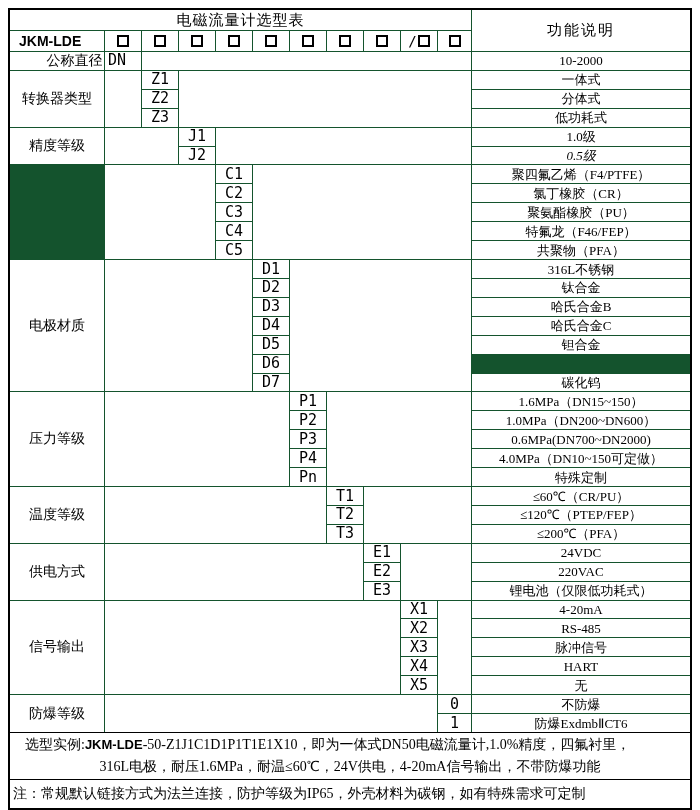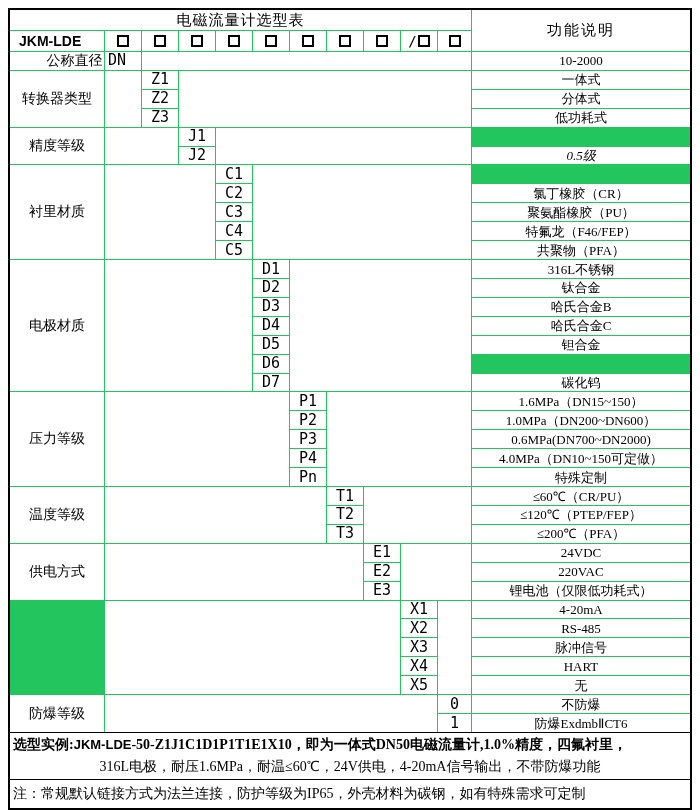--- a/index.html
+++ b/index.html
@@ -15,21 +15,21 @@
     border: 2px solid #000;
     background: #000;
     display: flex; flex-direction: column; gap: 1px;
   }
   .grid {
     height: 722px;
     display: grid;
     grid-template-columns: 94px 36px 36px 36px 36px 36px 36px 36px 36px 36px 33px 1fr;
     grid-template-rows: 20px 20px repeat(36, 1fr);
     gap: 1px;
-    background: #22c55e;
+    background: #14532d;
   }
   .cell {
     background: #fff;
     display: flex; align-items: center; justify-content: center;
     font-size: 13px; line-height: 1; overflow: hidden; white-space: nowrap;
   }
   .cell.title { font-size: 15px; letter-spacing: 1px; }
   .cell.desc-header { font-size: 15px; letter-spacing: 2px; }
   .cell.model-label {
     justify-content: flex-start; padding-left: 9px;
@@ -44,21 +44,21 @@
   .checkbox {
     display: inline-block; width: 12px; height: 12px;
     border: 2px solid #000; background: #fff;
   }
   .boxprefix { font-size: 14px; margin-right: 1px; font-family: "DejaVu Sans Mono", monospace; }
   .example {
     height: 46px; background: #fff;
     display: flex; flex-direction: column; justify-content: center;
     font-size: 14px; line-height: 22px;
   }
-  .example .l1 { text-align: left; padding-left: 3px; font-weight: bold; }
+  .example .l1 { text-align: left; padding-left: 15px; }
   .example .l1 b { font-family: "Liberation Sans", sans-serif; font-size: 13px; }
   .example .l2 { text-align: center; }
   .note {
     height: 28px; background: #fff;
     display: flex; align-items: center;
     font-size: 14px; padding-left: 3px; white-space: nowrap;
   }
 </style>
 </head>
 <body>
@@ -111,29 +111,30 @@
       <div class="cell code" style="grid-area: 6 / 3 / 7 / 4;">Z3</div>
       <div class="cell" style="grid-area: 4 / 4 / 7 / 12;"></div>
       <div class="cell desc" style="grid-area: 4 / 12 / 5 / 13;">一体式</div>
       <div class="cell desc" style="grid-area: 5 / 12 / 6 / 13;">分体式</div>
       <div class="cell desc" style="grid-area: 6 / 12 / 7 / 13;">低功耗式</div>
       <div class="cell group-label" style="grid-area: 7 / 1 / 9 / 2;">精度等级</div>
       <div class="cell" style="grid-area: 7 / 2 / 9 / 4;"></div>
       <div class="cell code" style="grid-area: 7 / 4 / 8 / 5;">J1</div>
       <div class="cell code" style="grid-area: 8 / 4 / 9 / 5;">J2</div>
       <div class="cell" style="grid-area: 7 / 5 / 9 / 12;"></div>
+      <div class="cell desc" style="grid-area: 7 / 12 / 8 / 13;">1.0级</div>
       <div class="cell desc" style="grid-area: 8 / 12 / 9 / 13; font-style: italic;">0.5级</div>
-      <div class="cell group-label" style="grid-area: 9 / 1 / 14 / 2;">衬里材质</div>
       <div class="cell" style="grid-area: 9 / 2 / 14 / 5;"></div>
       <div class="cell code" style="grid-area: 9 / 5 / 10 / 6;">C1</div>
       <div class="cell code" style="grid-area: 10 / 5 / 11 / 6;">C2</div>
       <div class="cell code" style="grid-area: 11 / 5 / 12 / 6;">C3</div>
       <div class="cell code" style="grid-area: 12 / 5 / 13 / 6;">C4</div>
       <div class="cell code" style="grid-area: 13 / 5 / 14 / 6;">C5</div>
       <div class="cell" style="grid-area: 9 / 6 / 14 / 12;"></div>
+      <div class="cell desc" style="grid-area: 9 / 12 / 10 / 13;">聚四氟乙烯（F4/PTFE）</div>
       <div class="cell desc" style="grid-area: 10 / 12 / 11 / 13;">氯丁橡胶（CR）</div>
       <div class="cell desc" style="grid-area: 11 / 12 / 12 / 13;">聚氨酯橡胶（PU）</div>
       <div class="cell desc" style="grid-area: 12 / 12 / 13 / 13;">特氟龙（F46/FEP）</div>
       <div class="cell desc" style="grid-area: 13 / 12 / 14 / 13;">共聚物（PFA）</div>
       <div class="cell group-label" style="grid-area: 14 / 1 / 21 / 2;">电极材质</div>
       <div class="cell" style="grid-area: 14 / 2 / 21 / 6;"></div>
       <div class="cell code" style="grid-area: 14 / 6 / 15 / 7;">D1</div>
       <div class="cell code" style="grid-area: 15 / 6 / 16 / 7;">D2</div>
       <div class="cell code" style="grid-area: 16 / 6 / 17 / 7;">D3</div>
       <div class="cell code" style="grid-area: 17 / 6 / 18 / 7;">D4</div>
@@ -171,20 +172,21 @@
       <div class="cell desc" style="grid-area: 28 / 12 / 29 / 13;">≤200℃（PFA）</div>
       <div class="cell group-label" style="grid-area: 29 / 1 / 32 / 2;">供电方式</div>
       <div class="cell" style="grid-area: 29 / 2 / 32 / 9;"></div>
       <div class="cell code" style="grid-area: 29 / 9 / 30 / 10;">E1</div>
       <div class="cell code" style="grid-area: 30 / 9 / 31 / 10;">E2</div>
       <div class="cell code" style="grid-area: 31 / 9 / 32 / 10;">E3</div>
       <div class="cell" style="grid-area: 29 / 10 / 32 / 12;"></div>
       <div class="cell desc" style="grid-area: 29 / 12 / 30 / 13;">24VDC</div>
       <div class="cell desc" style="grid-area: 30 / 12 / 31 / 13;">220VAC</div>
       <div class="cell desc" style="grid-area: 31 / 12 / 32 / 13;">锂电池（仅限低功耗式）</div>
+      <div class="cell group-label" style="grid-area: 32 / 1 / 37 / 2;">信号输出</div>
       <div class="cell" style="grid-area: 32 / 2 / 37 / 10;"></div>
       <div class="cell code" style="grid-area: 32 / 10 / 33 / 11;">X1</div>
       <div class="cell code" style="grid-area: 33 / 10 / 34 / 11;">X2</div>
       <div class="cell code" style="grid-area: 34 / 10 / 35 / 11;">X3</div>
       <div class="cell code" style="grid-area: 35 / 10 / 36 / 11;">X4</div>
       <div class="cell code" style="grid-area: 36 / 10 / 37 / 11;">X5</div>
       <div class="cell" style="grid-area: 32 / 11 / 37 / 12;"></div>
       <div class="cell desc" style="grid-area: 32 / 12 / 33 / 13;">4-20mA</div>
       <div class="cell desc" style="grid-area: 33 / 12 / 34 / 13;">RS-485</div>
       <div class="cell desc" style="grid-area: 34 / 12 / 35 / 13;">脉冲信号</div>

